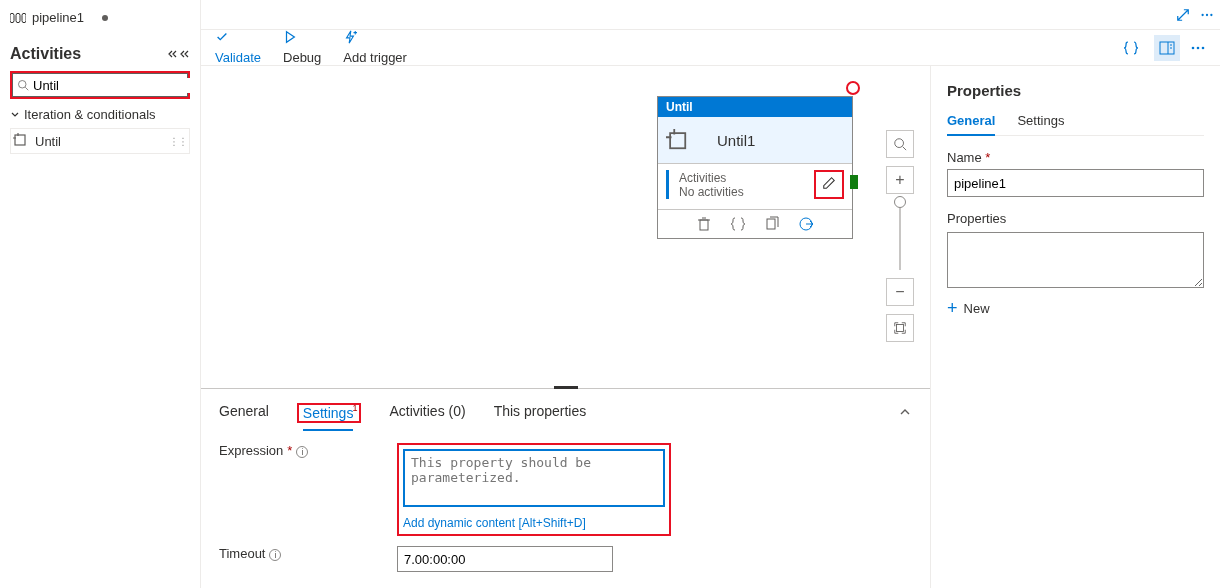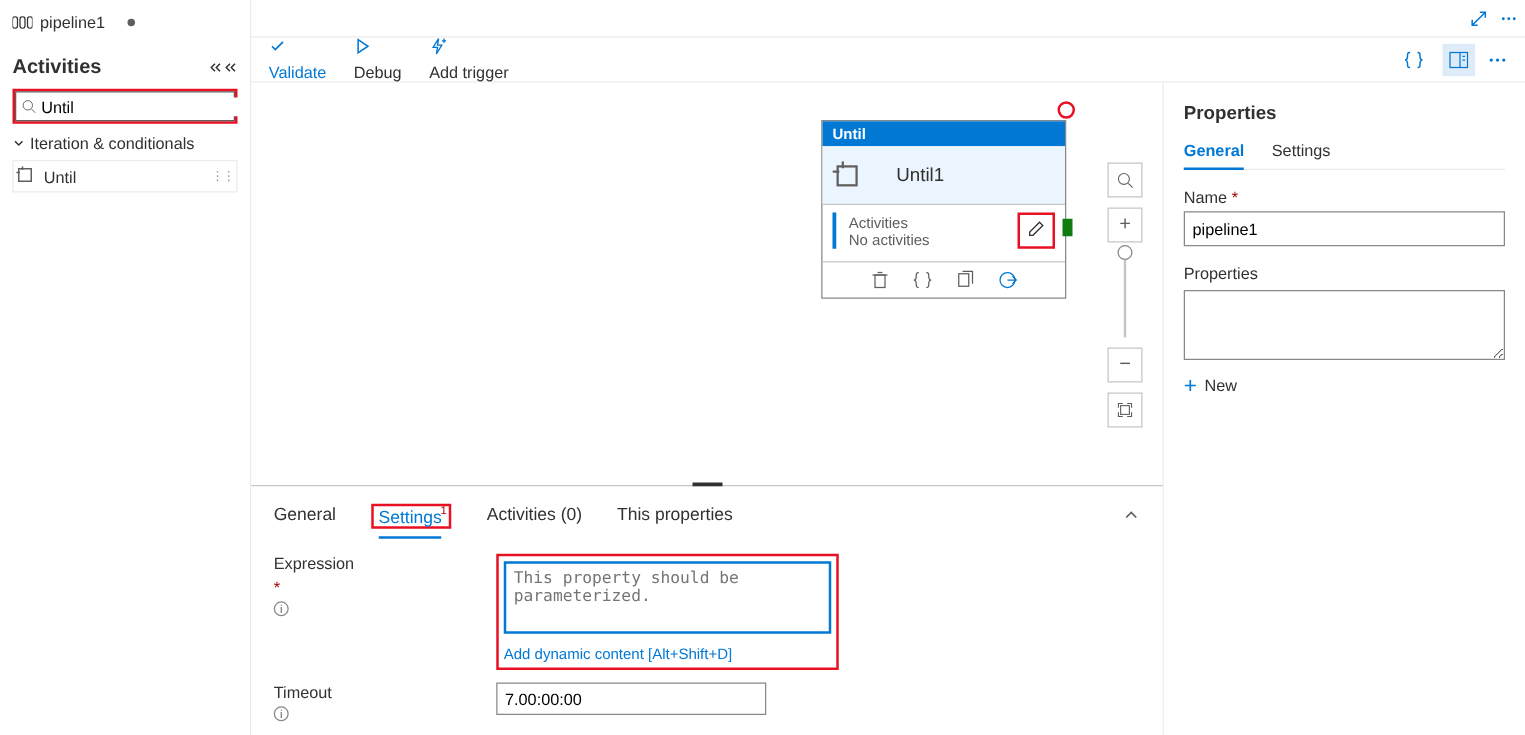--- a/index.html
+++ b/index.html
@@ -59,21 +59,21 @@
   
   .bottom-panel { border-top:1px solid #c8c6c4; padding: 0 18px; position:relative;}
   .resize-handle { position:absolute; top:-3px; left:50%; width:24px; height:3px; background:#323130; transform:translateX(-50%);}
   .btabs { display:flex; gap:28px; padding: 10px 0 0 0; align-items:center;}
   .btab { font-size:14px; padding:4px 0 8px 0; cursor:pointer; }
   .btab.active { color:#0078d4; border-bottom:2px solid #0078d4; font-weight:400;}
   .btab-highlight { border:2px solid #e81123; padding: 0 6px 0 4px; display:inline-block; position:relative;}
   .btab-highlight .sup { position:absolute; top:-2px; right:2px; font-size:9px; color:#a80000;}
   .btabs .spacer { flex:1; }
   .form-row { display:flex; margin-top: 16px; align-items:flex-start; }
-  .form-label { width: 178px; font-size:13px; display:flex; align-items:flex-start; gap:4px; color:#323130;flex-direction:column;}
+  .form-label { width: 178px; font-size:13px; display:flex; align-items:flex-end; gap:4px; color:#323130;}
   .req { color:#a80000; }
   .info-icon { width:12px; height:12px; border:1px solid #8a8886; border-radius:50%; font-size:9px; display:inline-flex; align-items:center; justify-content:center; color:#605e5c;}
   .expr-col { }
   .expr-wrap { border:2px solid #e81123; padding:4px; }
   .expr-box { width:262px; height:58px; border:2px solid #0078d4; background:#fff; padding:4px 6px; color:#8a8886; font-size:13px; resize:none; outline:none;}
   .dyn-link { color:#0078d4; font-size:12px; margin-top:6px; }
   .timeout-input { width:216px; height:26px; border:1px solid #8a8886; padding:0 6px; font-size:13px; outline:none;}
   
   
   .props { width:290px; border-left:1px solid #edebe9; padding: 16px 16px 0 16px; }

